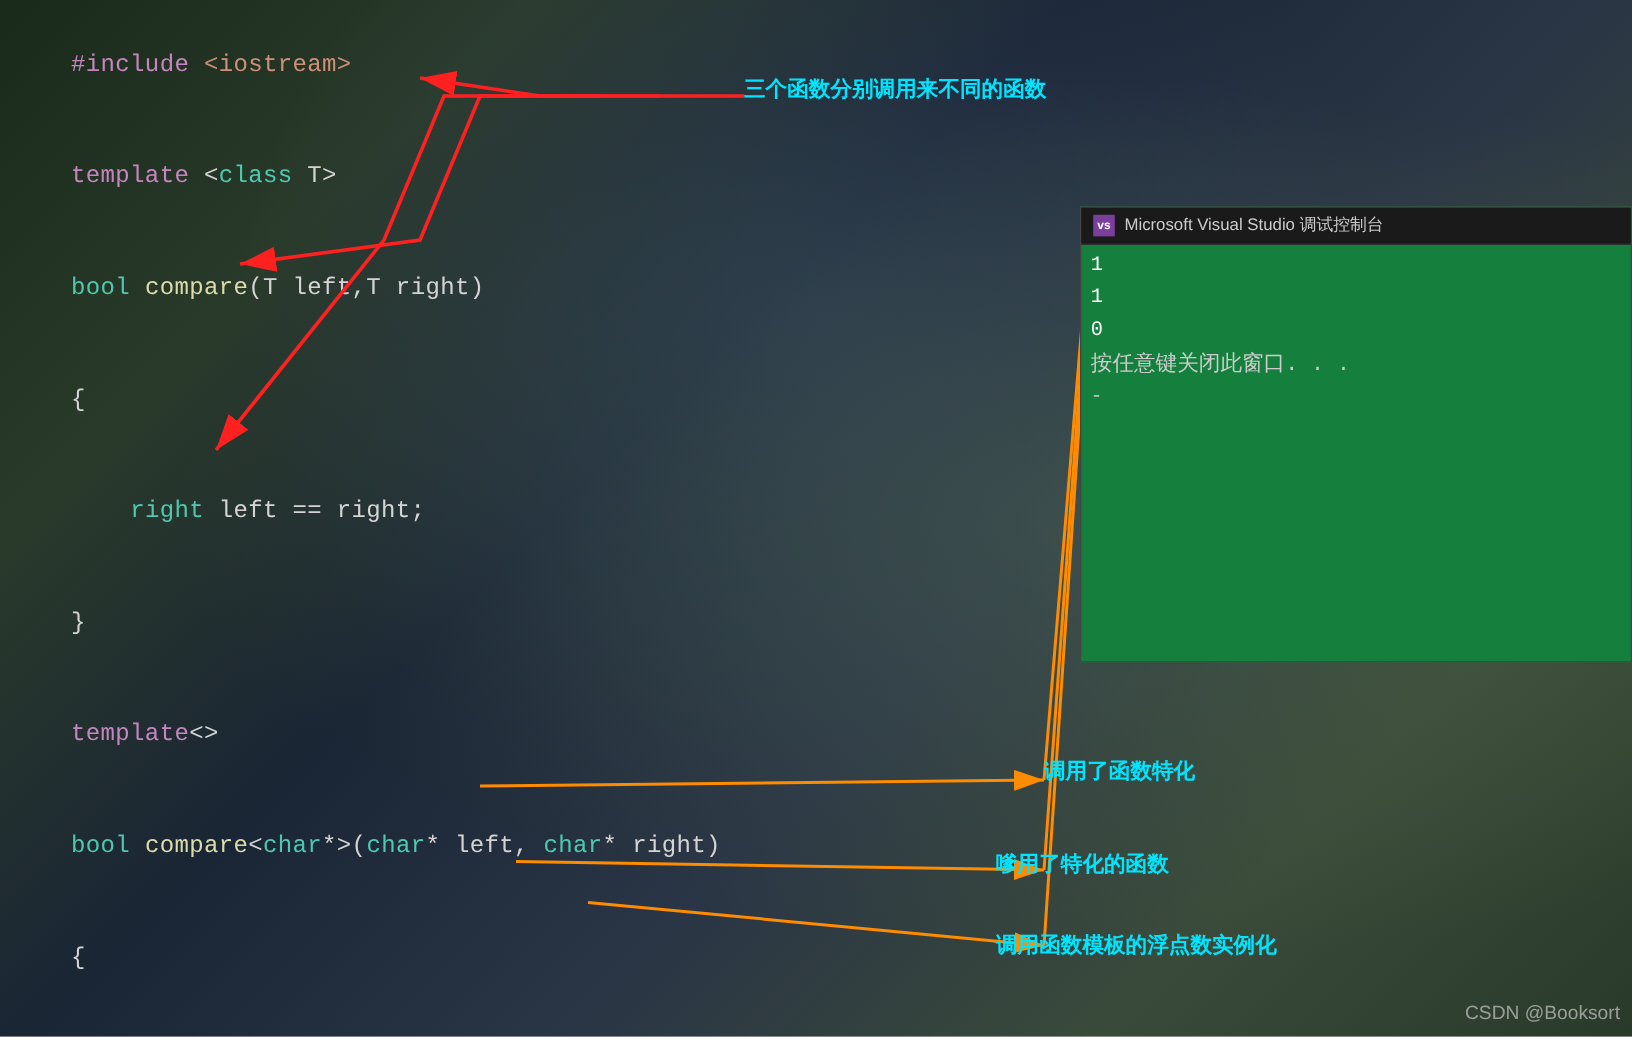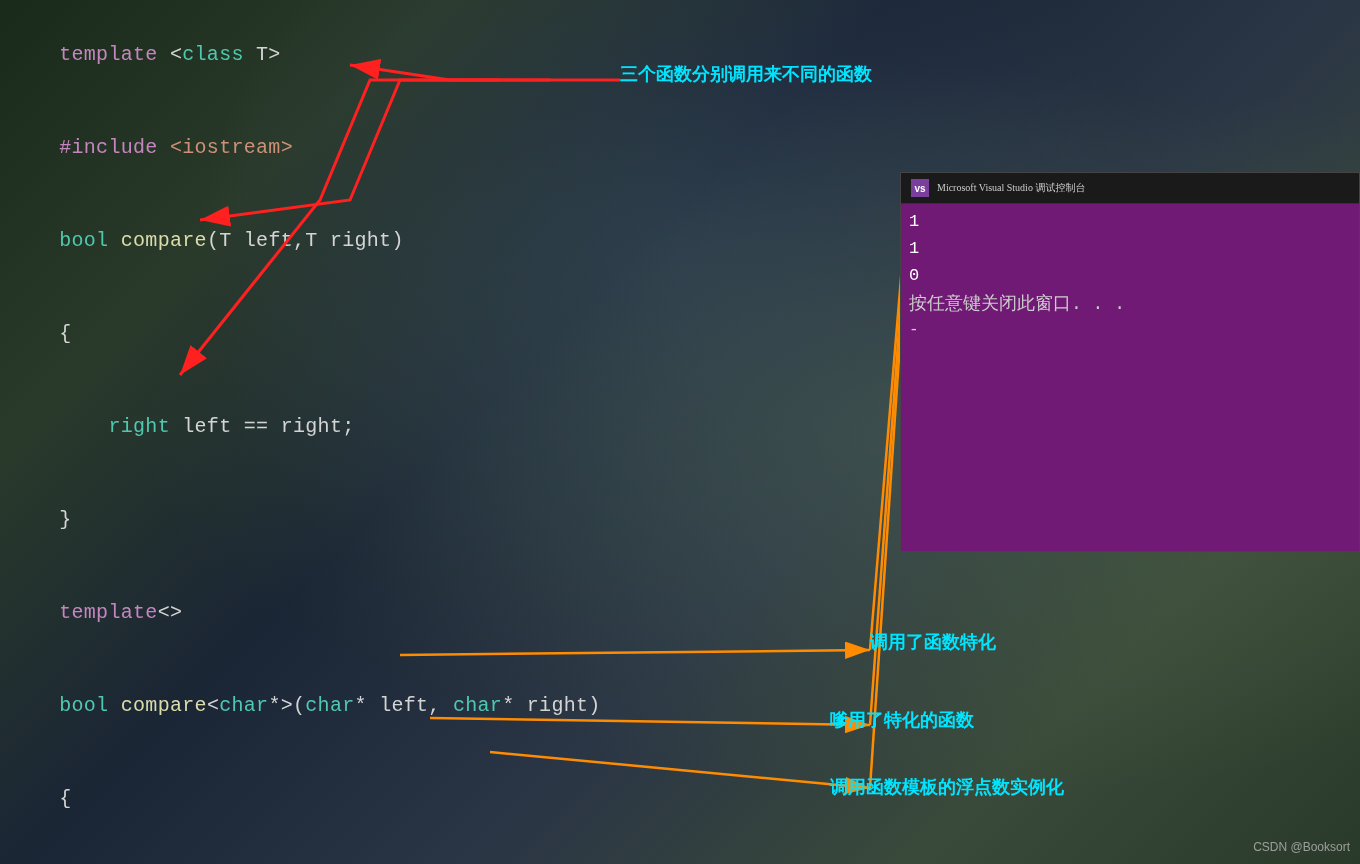--- a/index.html
+++ b/index.html
@@ -71,21 +71,21 @@
       font-weight: bold;
     }
 
     
     #console-window {
       position: absolute;
       top: 172px;
       right: 0;
       width: 460px;
       height: 380px;
-      background: #701a75;
+      background: #15803d;
       z-index: 10;
       border: 1px solid #444;
     }
 
     #console-titlebar {
       background: #1a1a1a;
       padding: 6px 10px;
       display: flex;
       align-items: center;
       gap: 8px;
@@ -100,22 +100,22 @@
       align-items: center;
       justify-content: center;
       font-size: 10px;
       color: white;
       font-weight: bold;
       font-family: Arial, sans-serif;
     }
 
     #console-title-text {
       color: #cccccc;
-      font-family: Liberation Serif, serif;
-      font-size: 10px;
+      font-family: Liberation Sans, sans-serif;
+      font-size: 14px;
     }
 
     #console-body {
       padding: 4px 8px;
       color: #cccccc;
       font-size: 16px;
       line-height: 1.6;
     }
 
     .console-output-num {
@@ -138,38 +138,38 @@
     .console-cursor {
       color: #cccccc;
     }
 
     
     #csdn-watermark {
       position: absolute;
       bottom: 10px;
       right: 10px;
       color: rgba(200, 200, 200, 0.7);
-      font-size: 12px;
+      font-size: 16px;
       z-index: 20;
       font-family: Arial, sans-serif;
     }
   </style>
 </head>
 <body>
 
 <div id="bg"></div>
 
 <div id="code-overlay">
 
   <div class="code-line">
+    <span class="inc">#include</span><span class="plain"> </span><span class="hdr">&lt;iostream&gt;</span>
+  </div>
+
+  <div class="code-line">
     <span class="kw2">template</span><span class="plain"> &lt;</span><span class="kw">class</span><span class="plain"> T&gt;</span>
-  </div>
-
-  <div class="code-line">
-    <span class="inc">#include</span><span class="plain"> </span><span class="hdr">&lt;iostream&gt;</span>
   </div>
 
   <div class="code-line">
     <span class="kw">bool</span><span class="plain"> </span><span class="fn">compare</span><span class="plain">(T left,T right)</span>
   </div>
 
   <div class="code-line">
     <span class="plain">{</span>
   </div>
 

